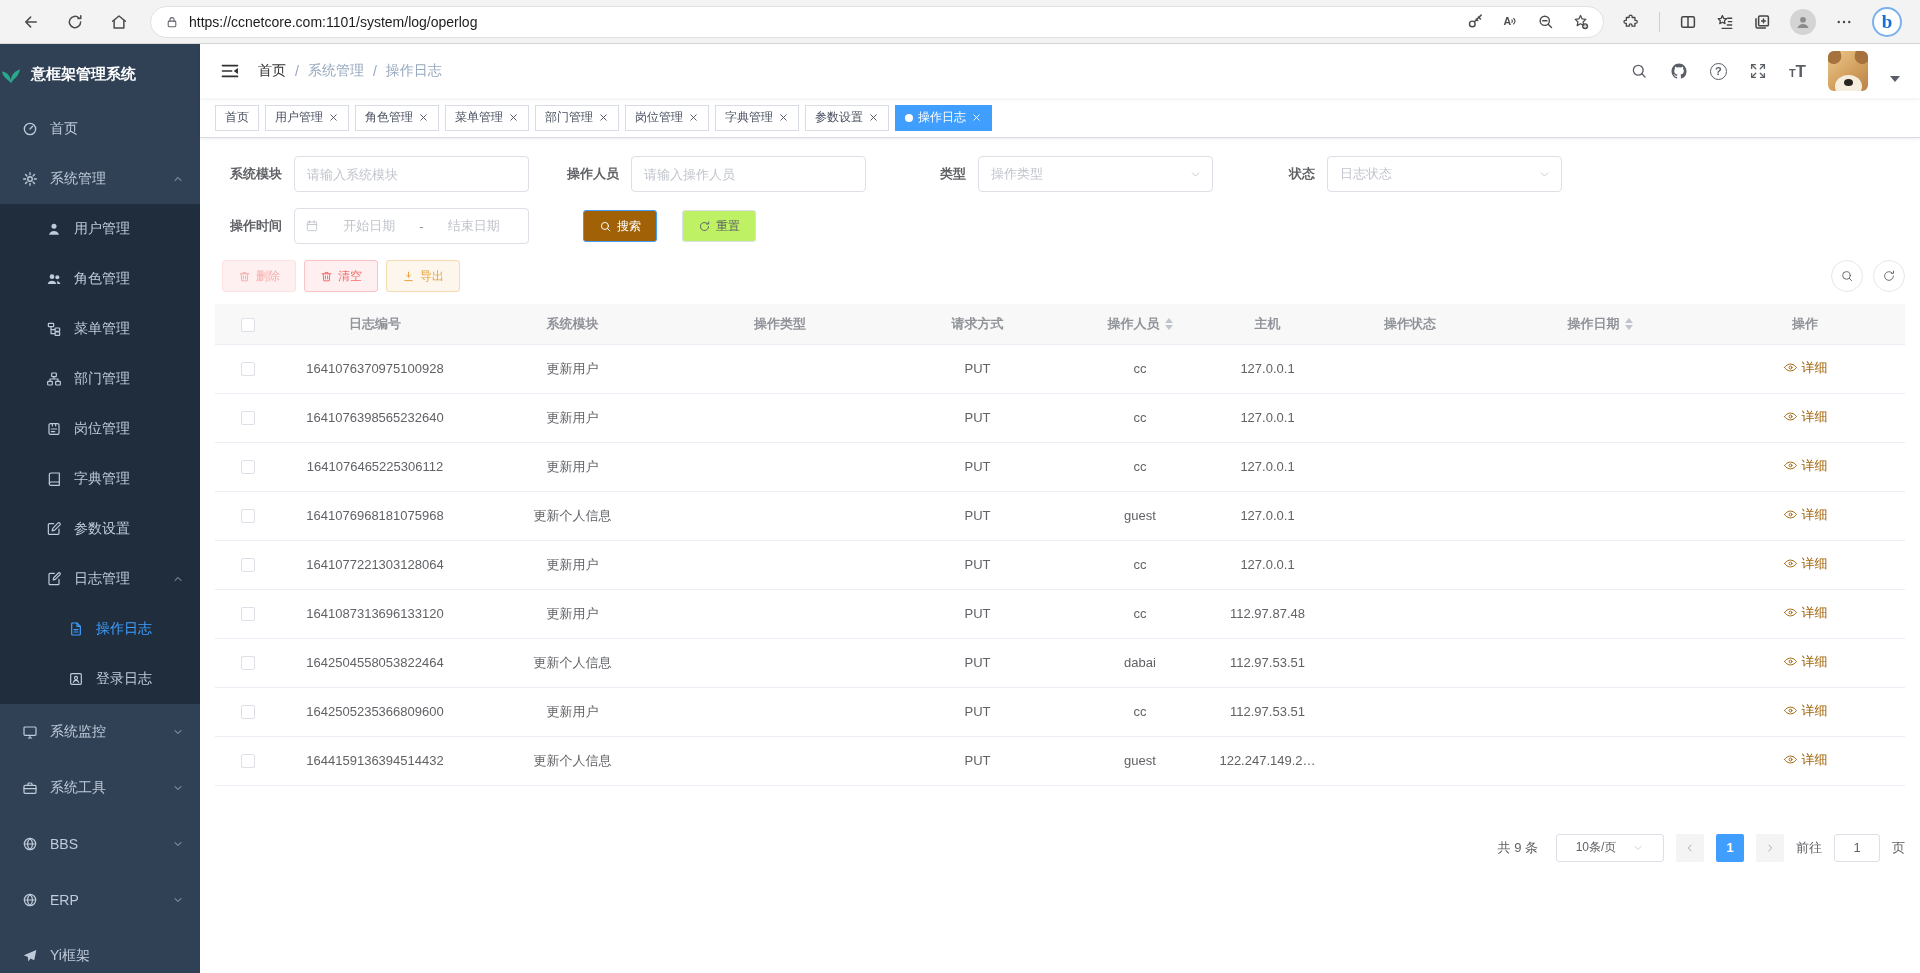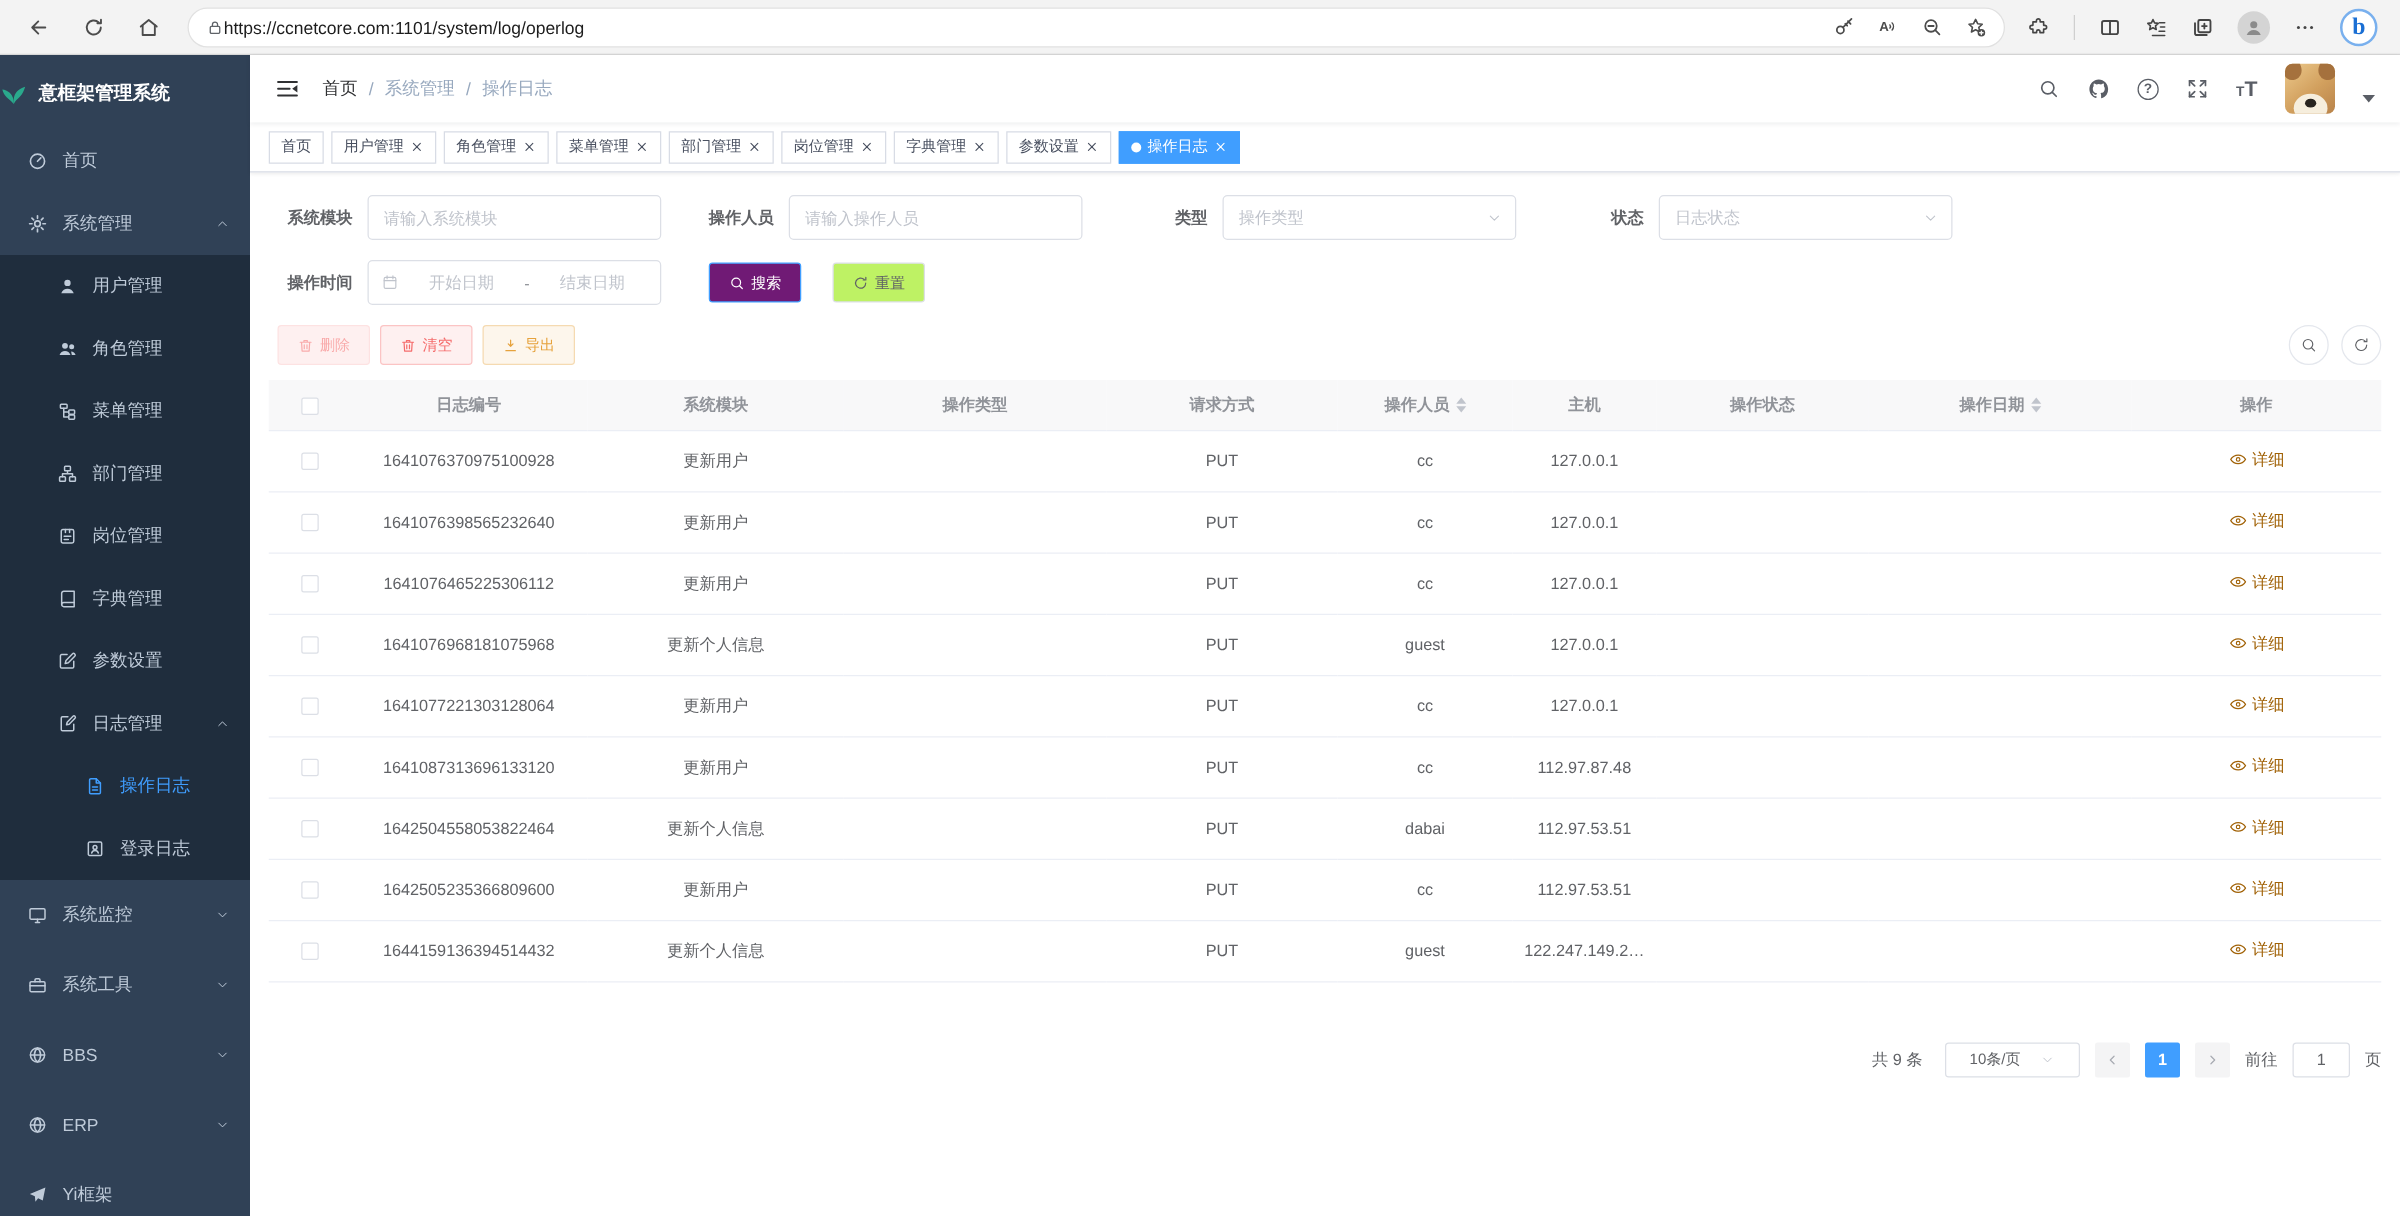--- a/index.html
+++ b/index.html
@@ -7,21 +7,21 @@
 body{font-family:"Liberation Sans","DejaVu Sans",sans-serif;background:#fff}
 .screen{width:1920px;height:973px;display:flex;flex-direction:column;overflow:hidden;background:#fff}
 svg{fill:none;stroke:currentColor;stroke-width:2;stroke-linecap:round;stroke-linejoin:round}
 svg.f, path.f, circle.f{fill:currentColor;stroke:none}
 svg text{stroke:none;fill:currentColor;font-family:"Liberation Sans",sans-serif}
 
 
 .browser{height:44px;flex-shrink:0;background:#f3f3f3;border-bottom:1px solid #d8d8d8;display:flex;align-items:center;padding:0 12px}
 .bnav{display:flex;align-items:center;gap:26px;padding:0 10px;color:#4c4c4c}
 .bico{width:18px;height:18px;display:block;cursor:pointer}
-.urlpill{flex:1;height:32px;margin:0 12px;background:#fff;border:1px solid #e1e1e1;border-radius:16px;display:flex;align-items:center;padding:0 14px;}
+.urlpill{flex:1;height:32px;margin:0 12px;background:#fff;border:1px solid #e1e1e1;border-radius:16px;display:flex;align-items:center;padding:0 14px;gap:10px}
 .urltext{font-size:14px;color:#1c1c1c;white-space:nowrap;cursor:text}
 .pillspace{flex:1}
 .pillicons{display:flex;align-items:center;gap:18px;color:#4c4c4c}
 .pillicons .bico{width:17px;height:17px}
 .bright{display:flex;align-items:center;gap:19px;color:#444;padding:0 6px}
 .bsep{width:1px;height:20px;background:#cfcfcf}
 .bavatar{width:26px;height:26px;border-radius:50%;background:#d4d4d4;color:#8b8b8b;display:flex;align-items:center;justify-content:center;cursor:pointer}
 .bavatar svg{width:18px;height:18px}
 .bing{width:30px;height:30px;border-radius:50%;background:#fff;border:2px solid #79b0ee;color:#1a6fd4;display:flex;align-items:center;justify-content:center;font-weight:bold;font-size:19px;font-family:"Liberation Serif",serif;cursor:pointer}
 
@@ -77,21 +77,21 @@
 .finput input{border:none;outline:none;width:100%;font-size:13px;color:#606266;font-family:inherit;background:transparent}
 .finput input::placeholder{color:#c0c4cc}
 .fselect{width:235px;height:36px;border:1px solid #dcdfe6;border-radius:4px;background:#fff;display:flex;align-items:center;justify-content:space-between;padding:0 10px 0 12px;font-size:13px;color:#c0c4cc;cursor:pointer}
 .fselect .chev{width:13px;height:13px;stroke-width:1.6;color:#c0c4cc}
 .dateinput{width:235px;height:36px;border:1px solid #dcdfe6;border-radius:4px;background:#fff;display:flex;align-items:center;padding:0 10px;font-size:13px;color:#c0c4cc;gap:6px;cursor:pointer}
 .dateinput .cal{width:14px;height:14px;stroke-width:1.6;color:#c0c4cc;flex-shrink:0}
 .dph{flex:1;text-align:center}
 .dsep{color:#909399}
 .btn{height:32px;display:inline-flex;align-items:center;gap:5px;padding:0 15px;border-radius:3px;border:1px solid #dcdfe6;background:#bef264;color:#606266;font-size:12px;cursor:pointer;white-space:nowrap}
 .btn svg{width:13px;height:13px;stroke-width:1.8}
-.btn.primary{background:#701a75;border-color:#409eff;color:#fff;margin-left:38px}
+.btn.primary{background:#a16207;border-color:#409eff;color:#fff;margin-left:38px}
 .btn.reset{margin-left:25px}
 .btn.del{background:#fef0f0;border-color:#fde2e2;color:#f9abab;cursor:not-allowed}
 .btn.clear{background:#fef0f0;border-color:#fbc4c4;color:#f56c6c}
 .btn.exp{background:#fdf6ec;border-color:#f5dab1;color:#e6a23c}
 .toolrow{display:flex;align-items:flex-start;gap:8px;margin:0 0 12px 7px}
 .toolright{margin-left:auto;display:flex;gap:10px;margin-right:0}
 .circ{width:32px;height:32px;border-radius:50%;border:1px solid #e4e7ed;background:#fff;color:#606266;display:flex;align-items:center;justify-content:center;cursor:pointer}
 .circ svg{width:14px;height:14px;stroke-width:1.6}
 
 
@@ -486,21 +486,21 @@
             <span class="fselect">
                 <span>日志状态</span>
                 <svg class="chev" viewBox="0 0 24 24">
                   <path d="M6 9l6 6 6-6"></path>
                 </svg>
               </span>
           </div>
         </div>
 
         <div class="frow">
-          <div class="fgroup" style="margin-right:0">
+          <div class="fgroup" style="margin-right:16px">
             <span class="flabel">操作时间</span>
             <span class="dateinput">
               <svg class="cal" viewBox="0 0 24 24">
                   <rect x="4" y="5" width="16" height="15" rx="2"></rect>
                   <path d="M4 9.5h16M8 3v4M16 3v4"></path>
                 </svg>
               <span class="dph">开始日期</span>
               <span class="dsep">-</span>
               <span class="dph">结束日期</span>
             </span>

